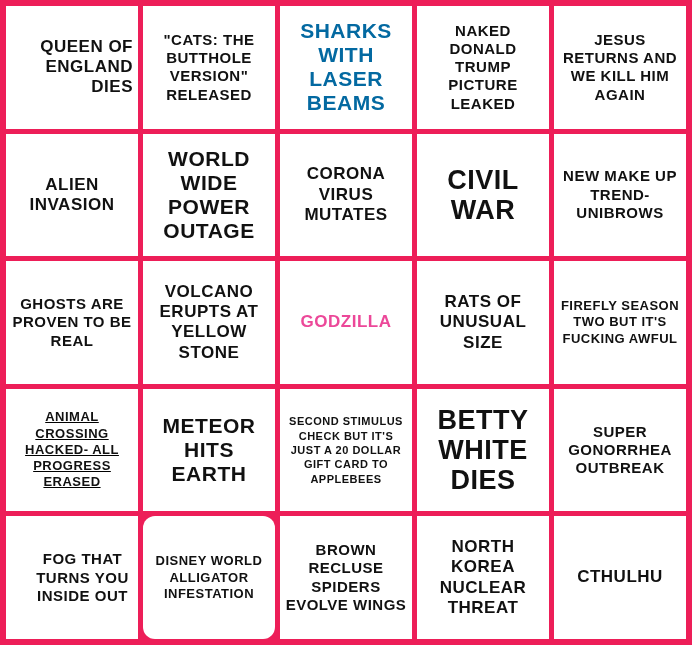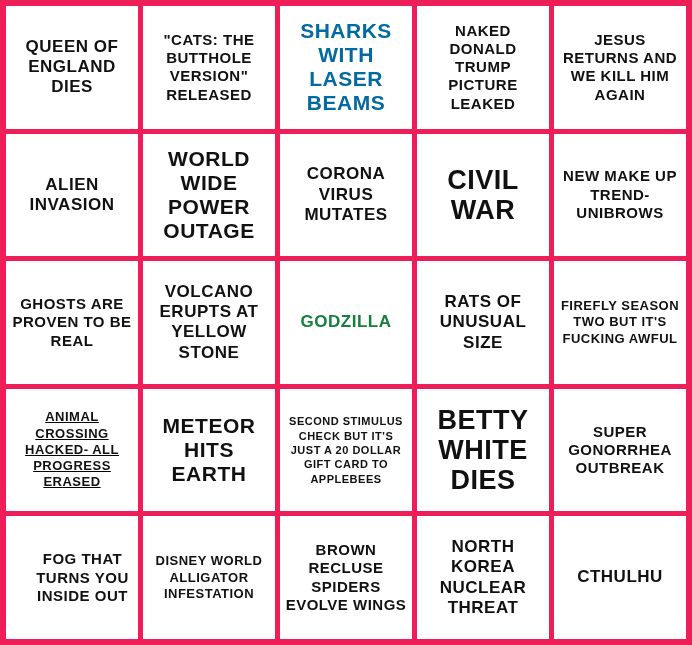--- a/index.html
+++ b/index.html
@@ -55,21 +55,21 @@
   .s-md span { font-size: 17px; line-height: 1.2; }
   .s-sm span { font-size: 15px; line-height: 1.22; }
   .s-xs span { font-size: 13px; line-height: 1.25; }
   .s-xxs span { font-size: 11px; line-height: 1.3; }
 </style>
 </head>
 <body>
 
 <div class="bingo-card" style="background: rgb(237, 30, 88);">
   <div class="bingo-grid" style="background: rgb(237, 30, 88);">
-      <div class="cell s-md" style="background: rgb(255, 255, 255);">
+      <div class="cell s-md" style="background: rgb(255, 255, 255); text-align: right;">
         <span style="color: rgb(17, 17, 17);">QUEEN OF ENGLAND DIES</span>
       </div>
       <div class="cell s-sm" style="background: rgb(255, 255, 255);">
         <span style="color: rgb(17, 17, 17);">"CATS: THE BUTTHOLE VERSION" RELEASED</span>
       </div>
       <div class="cell s-lg" style="background: rgb(255, 255, 255);">
         <span style="color: #0369a1;">SHARKS WITH LASER BEAMS</span>
       </div>
       <div class="cell s-sm" style="background: rgb(255, 255, 255);">
         <span style="color: rgb(17, 17, 17);">NAKED DONALD TRUMP PICTURE LEAKED</span>
@@ -92,21 +92,21 @@
       <div class="cell s-sm" style="background: rgb(255, 255, 255);">
         <span style="color: rgb(17, 17, 17);">NEW MAKE UP TREND- UNIBROWS</span>
       </div>
       <div class="cell s-sm" style="background: rgb(255, 255, 255);">
         <span style="color: rgb(17, 17, 17);">GHOSTS ARE PROVEN TO BE REAL</span>
       </div>
       <div class="cell s-md" style="background: rgb(255, 255, 255);">
         <span style="color: rgb(17, 17, 17);">VOLCANO ERUPTS AT YELLOW STONE</span>
       </div>
       <div class="cell s-md" style="background: rgb(255, 255, 255);">
-        <span style="color: #15803d;">GODZILLA</span>
+        <span style="color: #ec4899;">GODZILLA</span>
       </div>
       <div class="cell s-md" style="background: rgb(255, 255, 255);">
         <span style="color: rgb(17, 17, 17);">RATS OF UNUSUAL SIZE</span>
       </div>
       <div class="cell s-xs" style="background: rgb(255, 255, 255);">
         <span style="color: rgb(17, 17, 17);">FIREFLY SEASON TWO BUT IT'S FUCKING AWFUL</span>
       </div>
       <div class="cell s-xs" style="background: rgb(255, 255, 255); text-decoration: underline;">
         <span style="color: rgb(17, 17, 17);">ANIMAL CROSSING HACKED- ALL PROGRESS ERASED</span>
       </div>
@@ -118,21 +118,21 @@
       </div>
       <div class="cell s-xl" style="background: rgb(255, 255, 255);">
         <span style="color: rgb(17, 17, 17);">BETTY WHITE DIES</span>
       </div>
       <div class="cell s-sm" style="background: rgb(255, 255, 255);">
         <span style="color: rgb(17, 17, 17);">SUPER GONORRHEA OUTBREAK</span>
       </div>
       <div class="cell s-sm" style="background: rgb(255, 255, 255); padding-left: 26px;">
         <span style="color: rgb(17, 17, 17);">FOG THAT TURNS YOU INSIDE OUT</span>
       </div>
-      <div class="cell s-xs" style="background: rgb(255, 255, 255);">
+      <div class="cell s-xs" style="background: rgb(255, 255, 255); border-radius: 12px;">
         <span style="color: rgb(17, 17, 17);">DISNEY WORLD ALLIGATOR INFESTATION</span>
       </div>
       <div class="cell s-sm" style="background: rgb(255, 255, 255);">
         <span style="color: rgb(17, 17, 17);">BROWN RECLUSE SPIDERS EVOLVE WINGS</span>
       </div>
       <div class="cell s-md" style="background: rgb(255, 255, 255);">
         <span style="color: rgb(17, 17, 17);">NORTH KOREA NUCLEAR THREAT</span>
       </div>
       <div class="cell s-md" style="background: rgb(255, 255, 255);">
         <span style="color: rgb(17, 17, 17);">CTHULHU</span>

